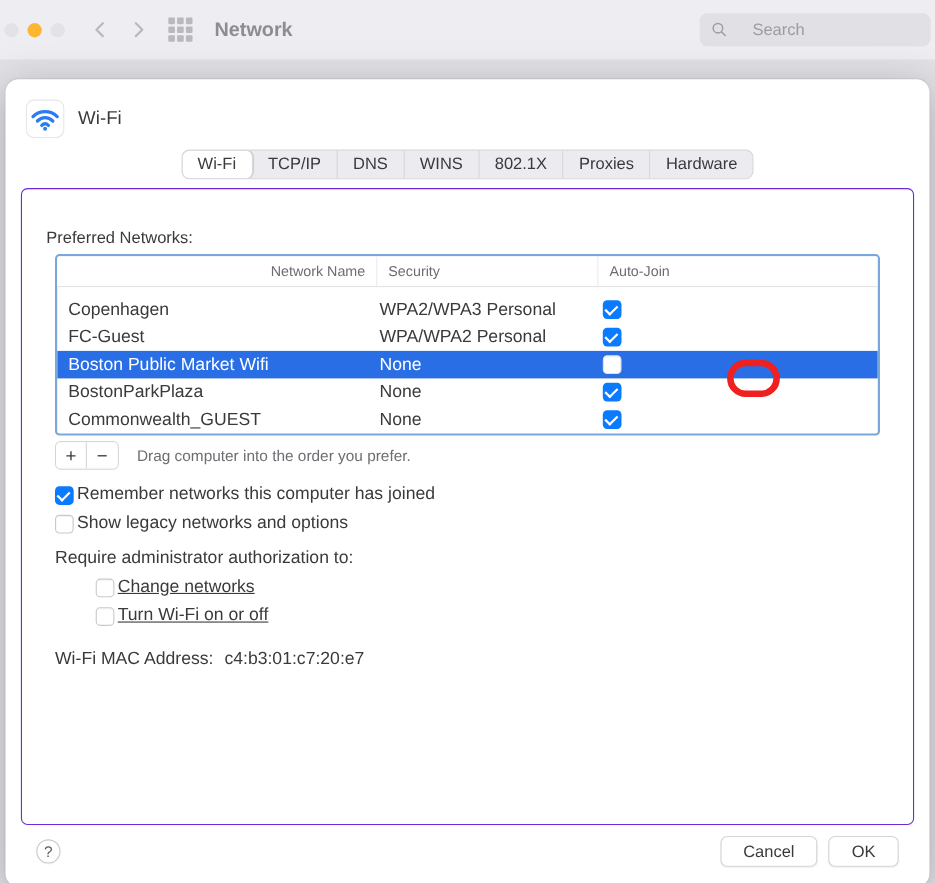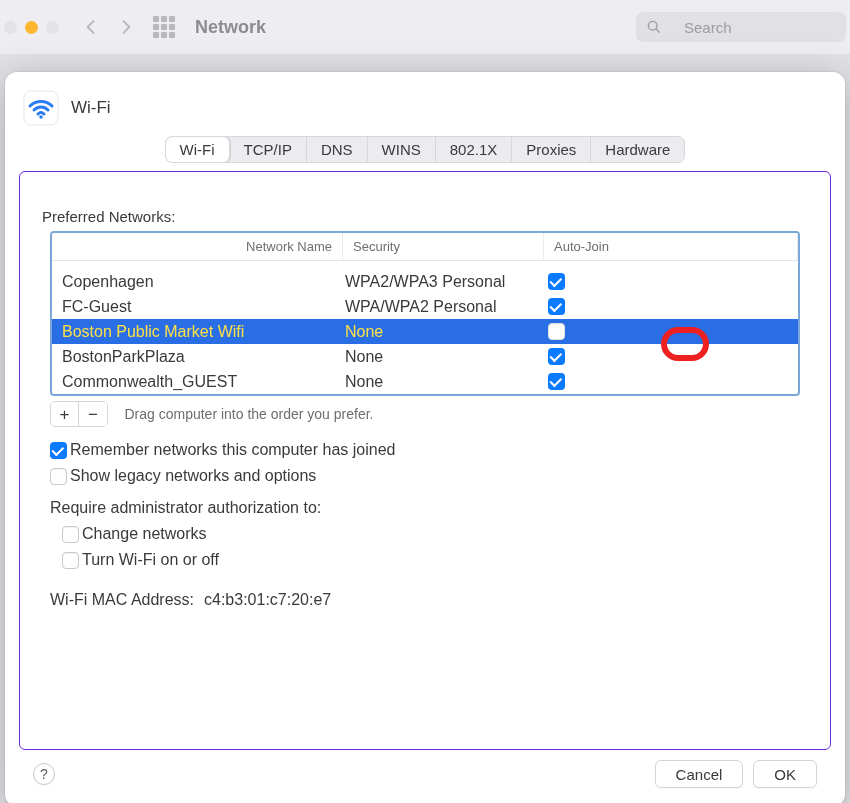--- a/index.html
+++ b/index.html
@@ -41,37 +41,37 @@
     .col-name { flex: 0 0 291px; text-align: right; }
     .col-sec { flex: 0 0 201px; }
     .col-auto { flex: 1; }
     .table-body { }
     .row { display: flex; align-items: center; font-size: 16px; color: #3a3a3c; height: 25px; padding: 0 10px; position: relative; }
     .row .cell-name { flex: 0 0 283px; }
     .row .cell-sec { flex: 0 0 200px; }
     .row .cell-auto { flex: 1; display: flex; align-items: center; padding-left: 3px; }
     .row.truncated { height: 8px; overflow: hidden; }
     .row.truncated .cell-name, .row.truncated .cell-sec, .row.truncated .cell-auto { transform: translateY(-13px); }
-    .row.selected { background: #2a6ee5; color: #fde047; }
+    .row.selected { background: #2a6ee5; color: #ffffff; }
     .row.selected .mac-check.unchecked { background: #fff; border-color: #e1e0e5; }
 
     .mac-check { width: 17px; height: 17px; border-radius: 4px; display: inline-flex; align-items: center; justify-content: center; }
     .mac-check.checked { background: #0a7aff; }
     .mac-check.checked::after { content: ""; width: 9px; height: 5px; border-left: 2px solid #fff; border-bottom: 2px solid #fff; transform: rotate(-45deg) translate(0px,-1px); }
     .mac-check.unchecked { background: #fff; border: 1px solid #c9c8cd; box-shadow: inset 0 1px 1px rgba(0,0,0,0.05); }
 
     .red-circle { position: absolute; width: 48px; height: 34px; border: 6px solid #ee2020; border-radius: 22px; left: 609px; top: 94px; z-index: 5; pointer-events: none; }
 
     .add-remove { display: inline-flex; border: 1px solid #d5d4d9; border-radius: 5px; overflow: hidden; vertical-align: middle; margin-top: 5px; }
     .add-remove button { width: 28px; height: 24px; background: #fff; border: none; border-right: 1px solid #d5d4d9; font-size: 17px; line-height: 1; color: #3a3a3c; cursor: default; }
     .add-remove button:last-child { border-right: none; }
     .drag-hint { display: inline-block; vertical-align: middle; margin-left: 12px; margin-top: 5px; font-size: 14px; color: #6e6d72; }
 
     .check-row { display: flex; align-items: center; gap: 3px; margin-top: 14px; font-size: 16px; color: #3a3a3c; }
-    .check-row.indent { margin-left: 12px; margin-top: 8px; }
+    .check-row.indent { margin-left: 37px; margin-top: 8px; text-decoration: underline; }
     .auth-label { margin-top: 14px; font-size: 16px; color: #3a3a3c; }
     .mac-addr-row { margin-top: 22px; font-size: 16px; color: #3a3a3c; display: flex; gap: 10px; }
 
     .footer { display: flex; align-items: center; padding: 0 28px; margin-top: 10px; }
     .help-btn { width: 22px; height: 22px; border: 1px solid #c9c8cd; border-radius: 50%; display: flex; align-items: center; justify-content: center; font-size: 14px; color: #5e5d62; box-shadow: 0 1px 1px rgba(0,0,0,0.05); }
     .footer-spacer { flex: 1; }
     .btn { height: 28px; padding: 0 20px; border: 1px solid #d5d4d9; border-radius: 6px; background: #fff; font-size: 15px; color: #3a3a3c; margin-left: 10px; box-shadow: 0 1px 1px rgba(0,0,0,0.05); cursor: default; }
 
     
     .parent-footer { position: absolute; right: 24px; bottom: 18px; display: flex; gap: 10px; }

